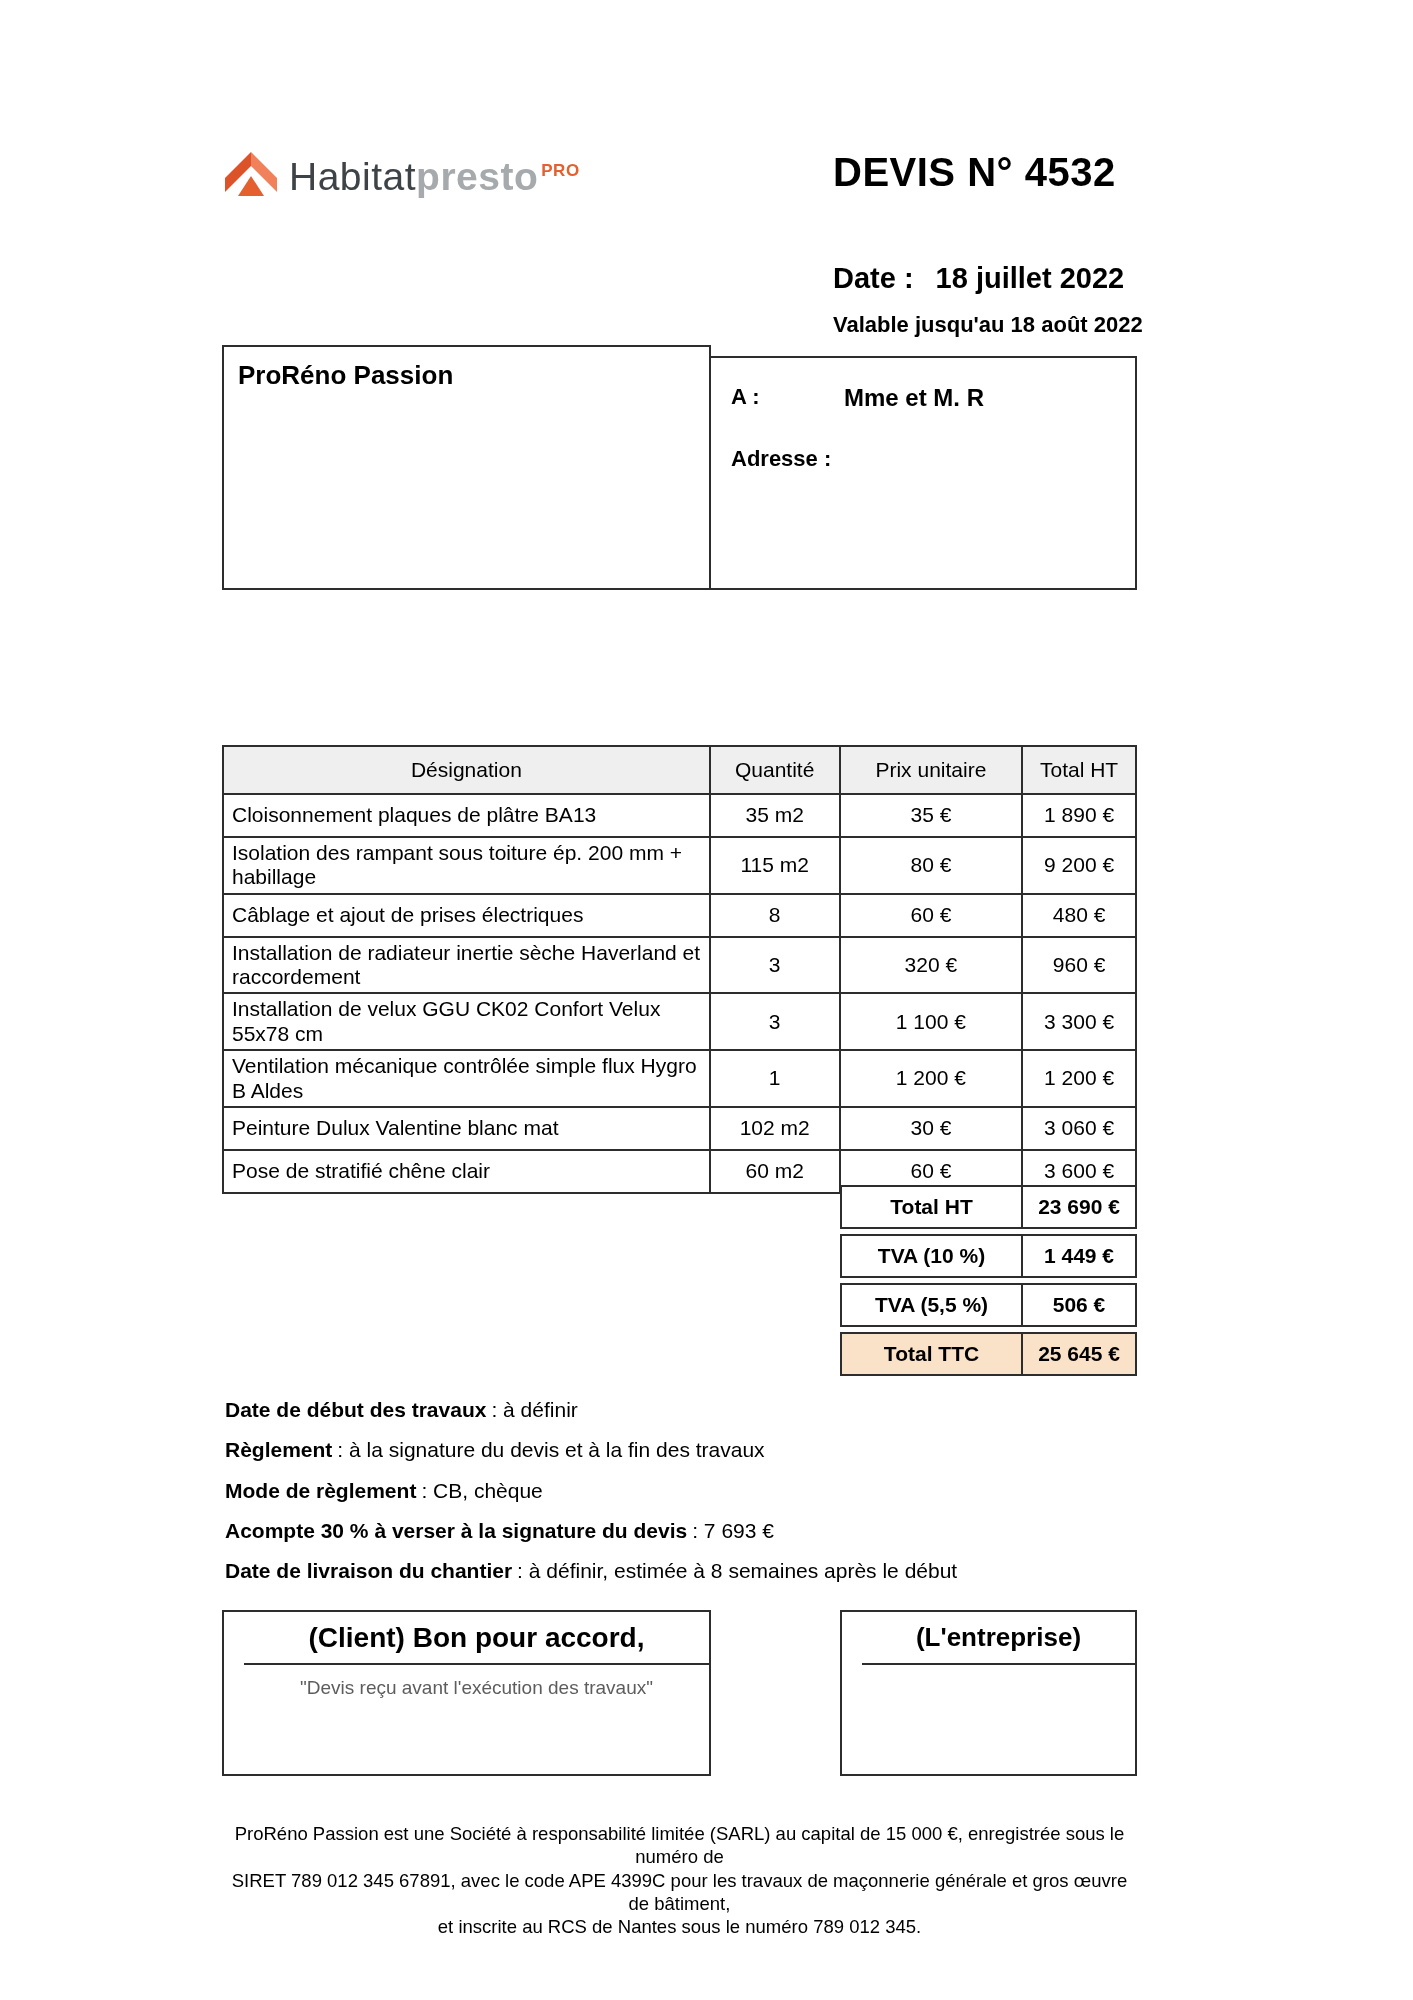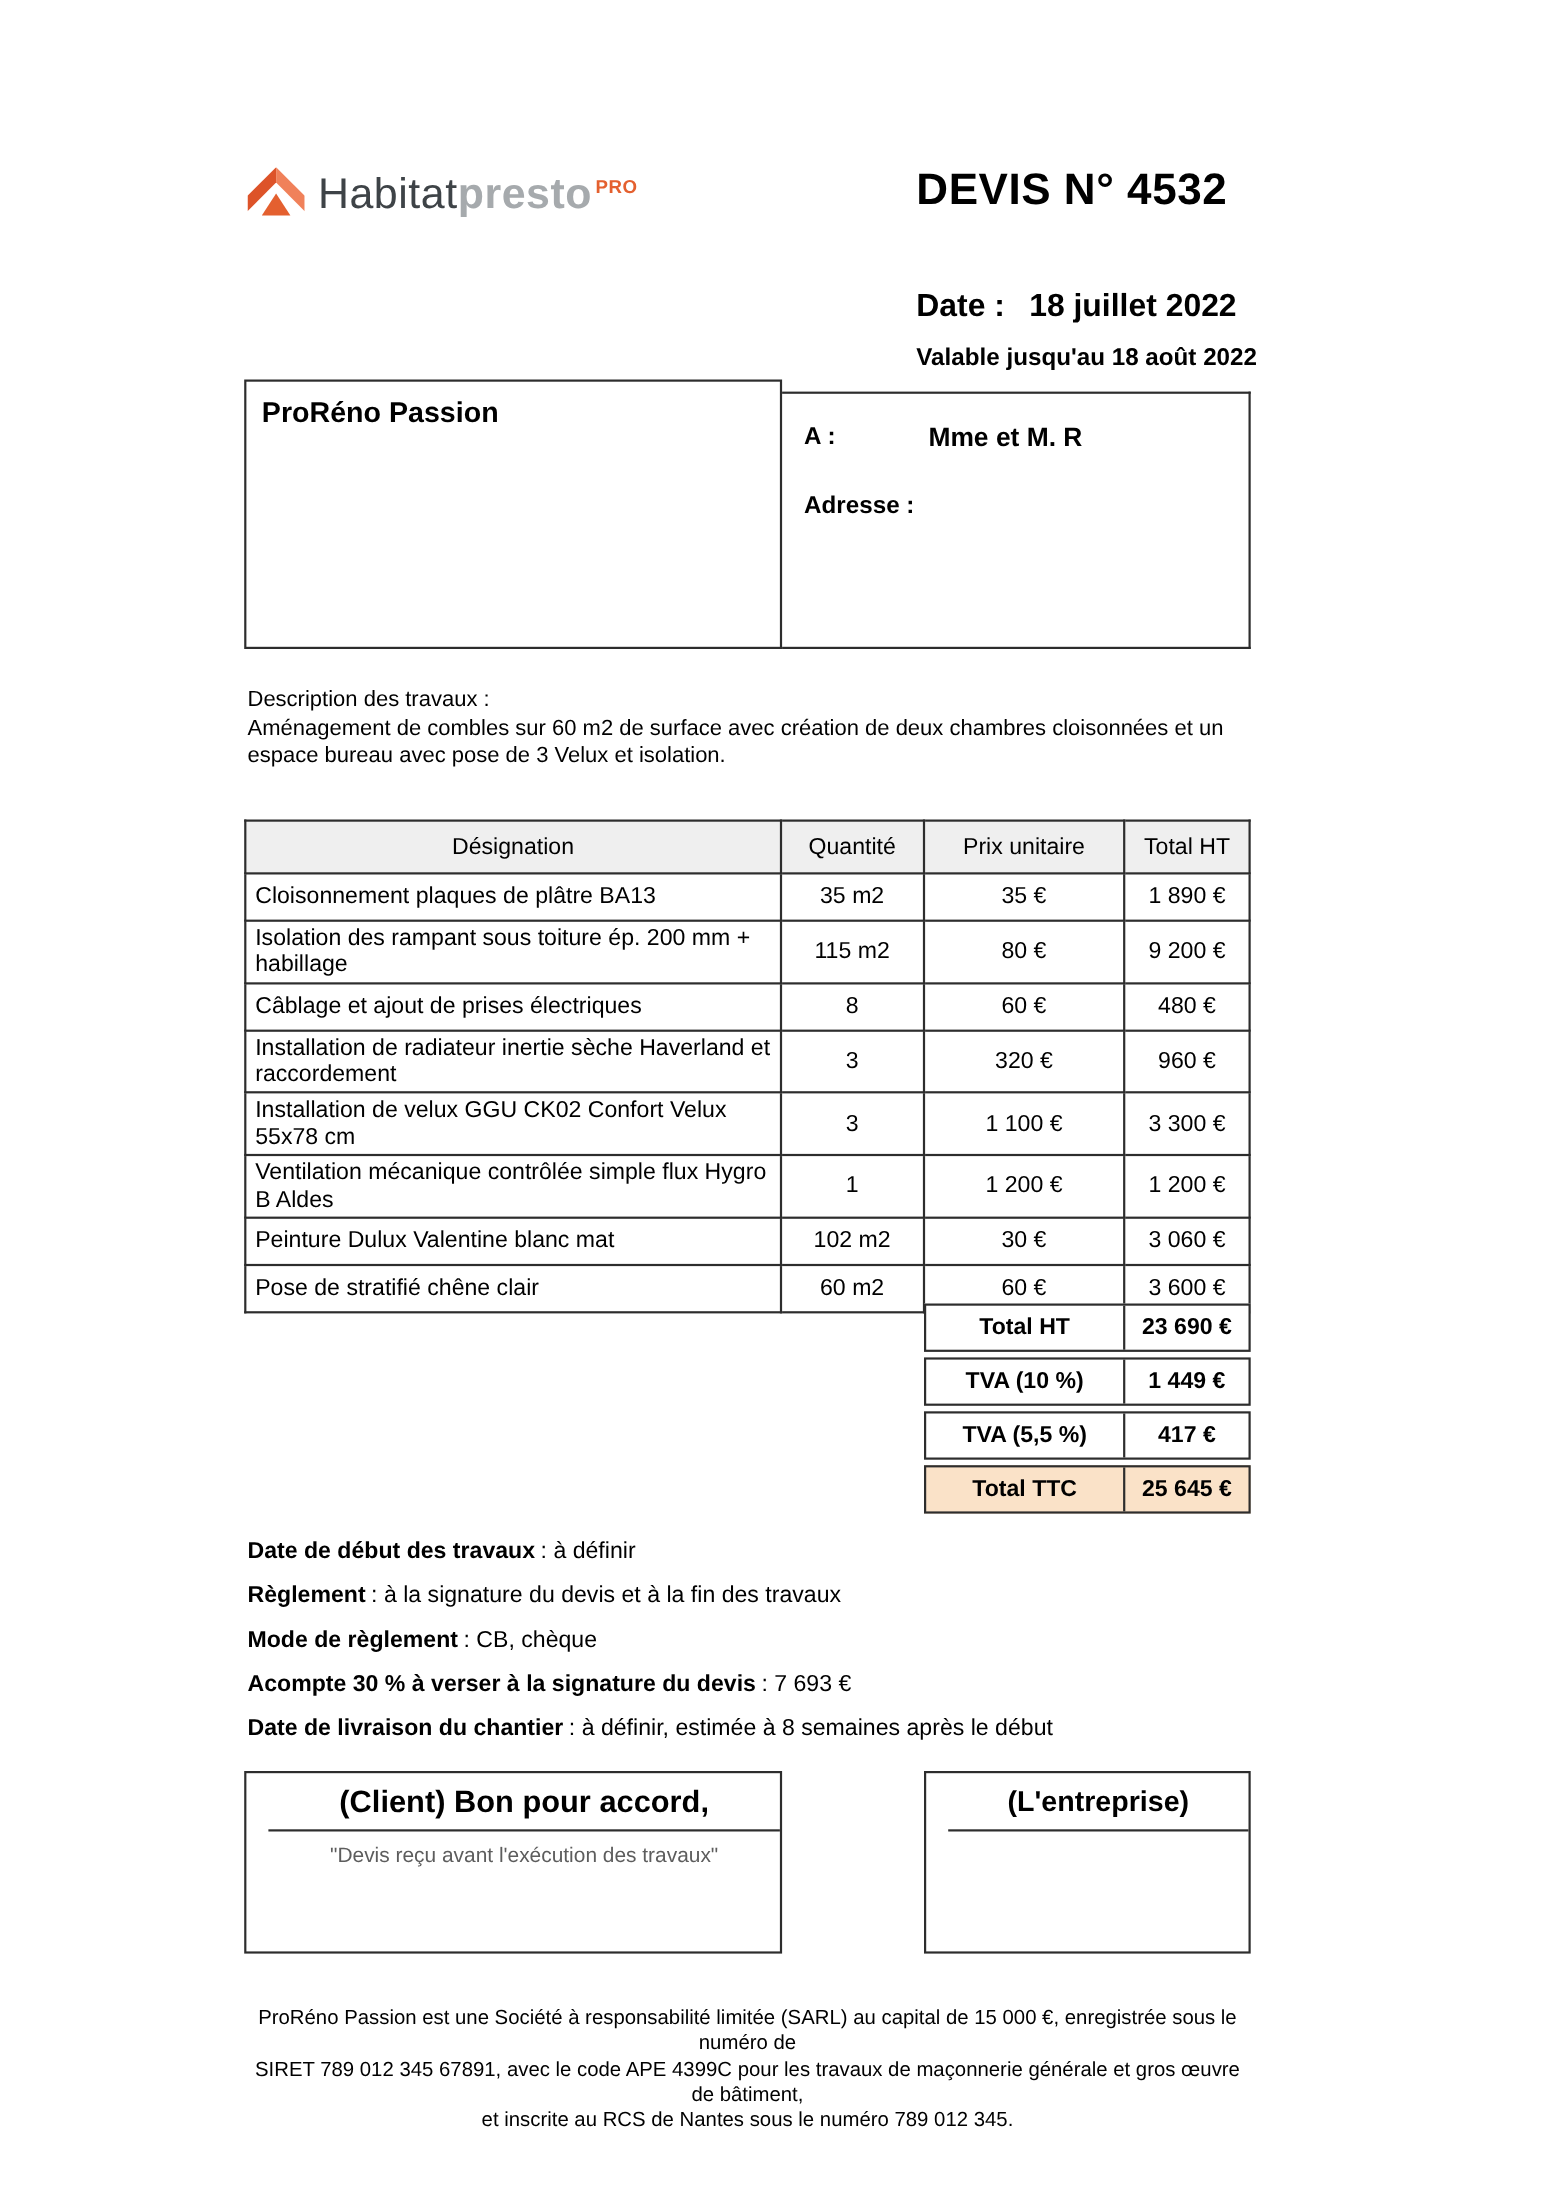--- a/index.html
+++ b/index.html
@@ -111,24 +111,20 @@
     <div class="client-row">
       <span class="client-label">Adresse :</span>
       <span class="client-addr">
         <div></div>
           <div></div>
           <div></div>
       </span>
     </div>
   </div>
 
-  <div class="description">
-    <div>Description des travaux :</div>
-    <div>Aménagement de combles sur 60 m2 de surface avec création de deux chambres cloisonnées et un espace bureau avec pose de 3 Velux et isolation.</div>
-  </div>
 
   <table class="items">
     <colgroup>
         <col style="width:488px">
         <col style="width:130px">
         <col style="width:183px">
         <col style="width:114px">
       </colgroup>
     <thead>
       <tr>
@@ -194,21 +190,21 @@
     <div class="totals-row">
         <div class="totals-label">Total HT</div>
         <div class="totals-value">23 690 €</div>
       </div>
       <div class="totals-row">
         <div class="totals-label">TVA (10 %)</div>
         <div class="totals-value">1 449 €</div>
       </div>
       <div class="totals-row">
         <div class="totals-label">TVA (5,5 %)</div>
-        <div class="totals-value">417 €</div>
+        <div class="totals-value">506 €</div>
       </div>
       <div class="totals-row hl">
         <div class="totals-label">Total TTC</div>
         <div class="totals-value">25 645 €</div>
       </div>
   </div>
 
   <div class="terms">
     <div class="term">
         <span class="lbl">Date de début des travaux</span><span class="val">: à définir</span>

